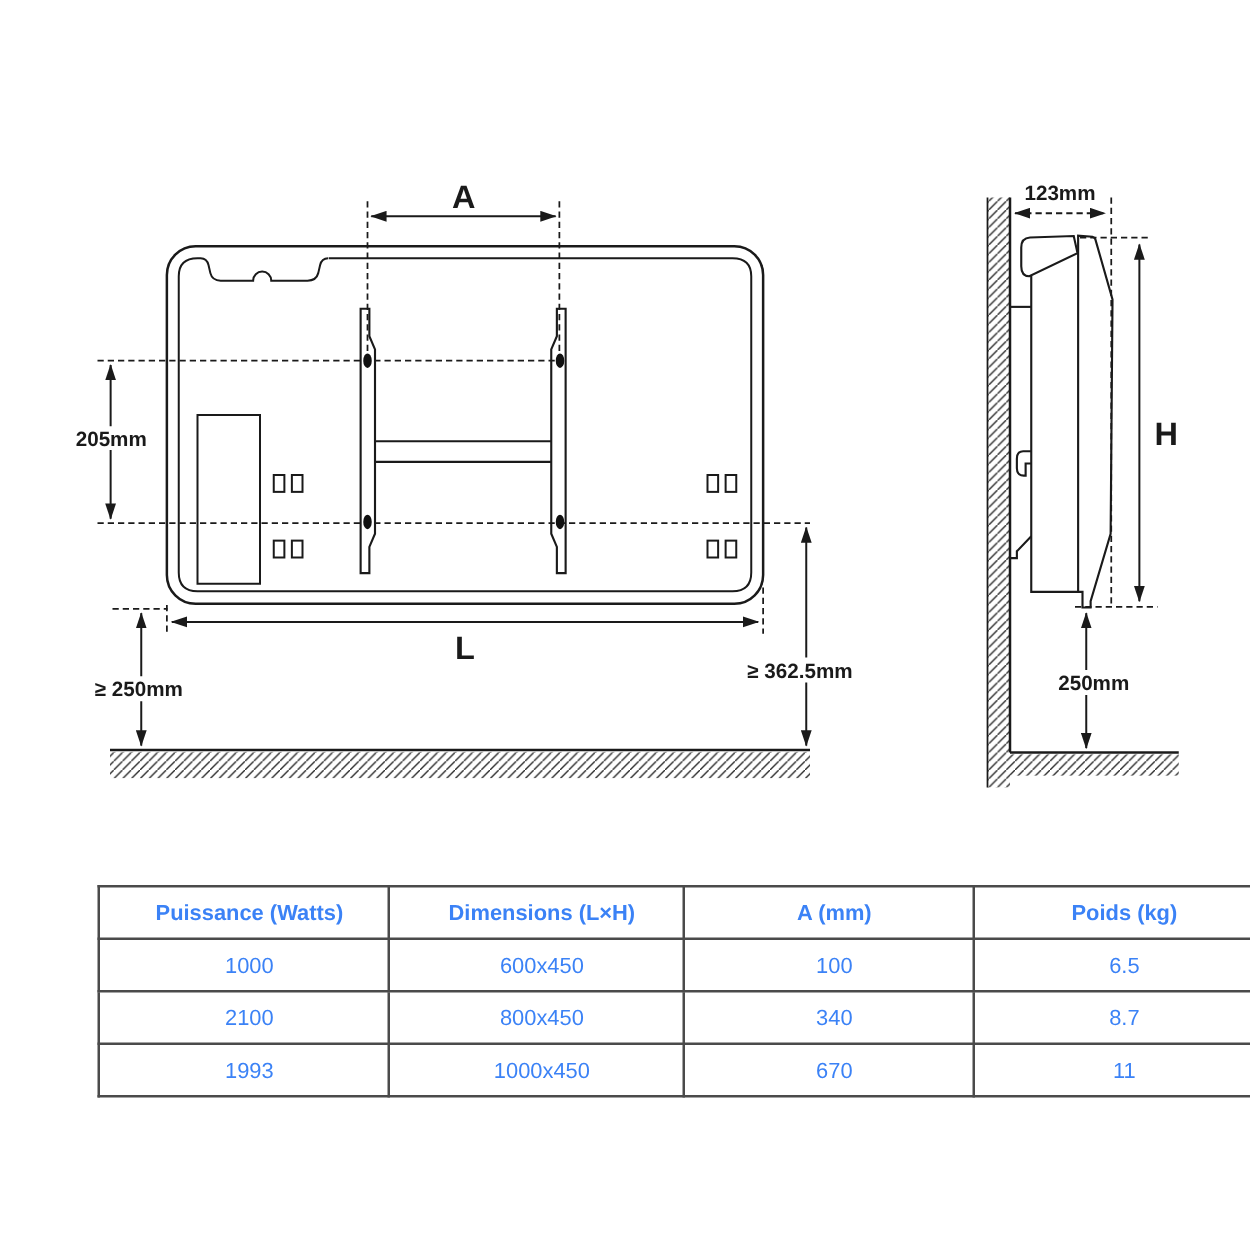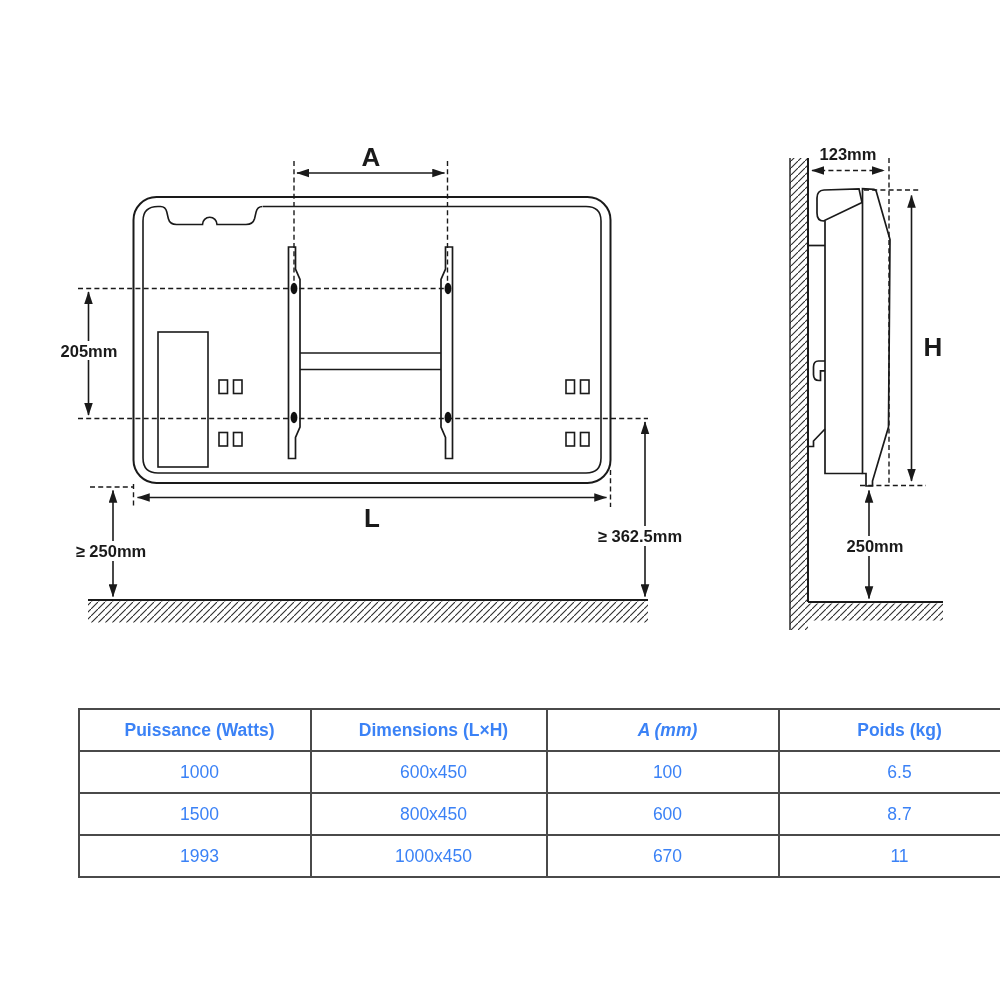--- a/index.html
+++ b/index.html
@@ -27,21 +27,21 @@
     font-size: 17.5px;
     color: #3b82f6;
     text-align: center;
     vertical-align: middle;
     white-space: nowrap;
     overflow: hidden;
   }
   .specs-table th { font-weight: bold; }
   .col-1 { width: 213px; }
   .col-2 { width: 217px; margin-top: 24px; }
-  .col-3 { width: 213px; font-style: italic; }
+  .col-3 { width: 213px; }
   .col-4 { width: 213px; }
 
   svg text { fill: #1a1a1a; }
   .dim-label { font-size: 16.5px; font-weight: bold; }
   .big-label { font-size: 26px; font-weight: bold; }
 </style>
 </head>
 <body>
 
 <div class="canvas">
@@ -175,23 +175,23 @@
     </tr>
   </thead>
   <tbody>
     <tr>
       <td>1000</td>
       <td>600x450</td>
       <td>100</td>
       <td>6.5</td>
     </tr>
     <tr>
-      <td>1500</td>
+      <td>2100</td>
       <td>800x450</td>
-      <td>600</td>
+      <td>340</td>
       <td>8.7</td>
     </tr>
     <tr>
       <td>1993</td>
       <td>1000x450</td>
       <td>670</td>
       <td>11</td>
     </tr>
   </tbody>
 </table>

